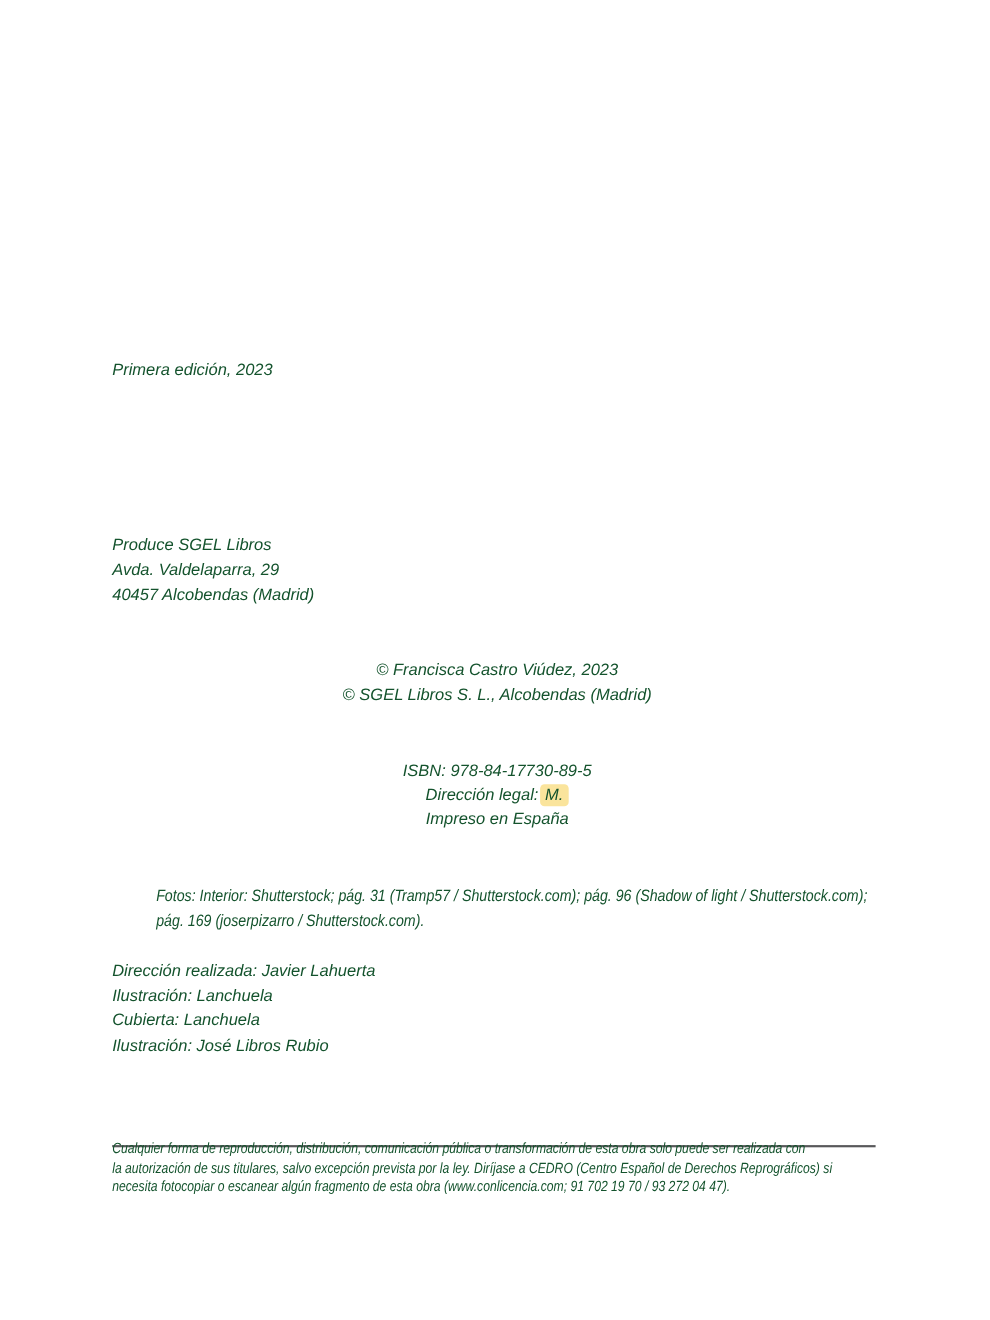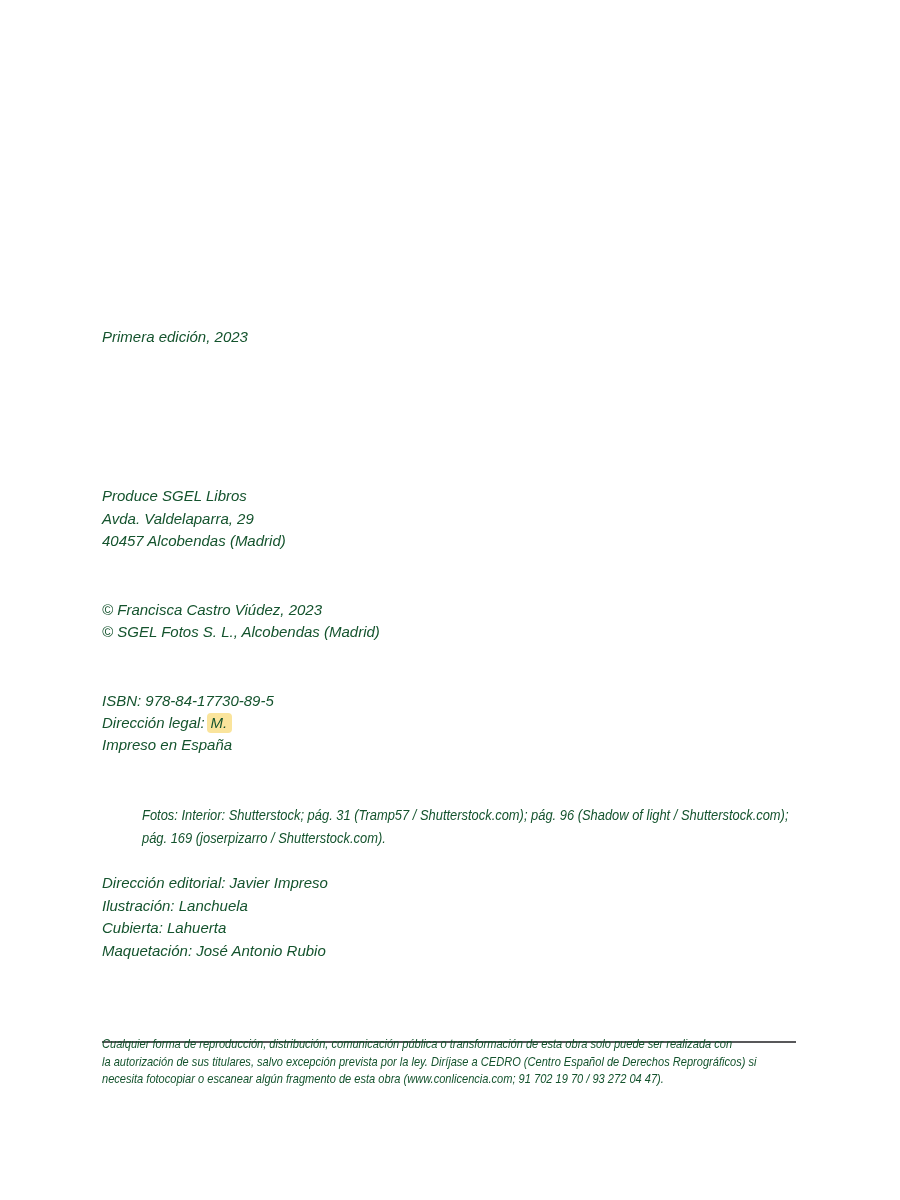--- a/index.html
+++ b/index.html
@@ -20,21 +20,21 @@
   .block {
     position: absolute;
     left: 102px;
     width: 700px;
   }
   .t {
     font-size: 15px;
     line-height: 22.5px;
     white-space: nowrap;
   }
-  .lh22 { line-height: 22px; }
+  .lh22 { line-height: 22px; text-align: center; }
   .cond {
     display: inline-block;
     transform-origin: 0 50%;
     white-space: nowrap;
   }
   .photos-line .cond { transform: scaleX(0.86); }
   .photos-line { font-size: 15px; line-height: 23px; white-space: nowrap; }
   .legal-line {
     font-size: 13.5px;
     line-height: 17.5px;
@@ -63,39 +63,39 @@
   <div class="block t" style="top: 326px;">Primera edición, 2023</div>
 
   <div class="block t" style="top: 485px;">
     <div>Produce SGEL Libros</div>
     <div>Avda. Valdelaparra, 29</div>
     <div>40457 Alcobendas (Madrid)</div>
   </div>
 
   <div class="block t lh22" style="top: 599px;">
     <div>© Francisca Castro Viúdez, 2023</div>
-    <div>© SGEL Fotos S. L., Alcobendas (Madrid)</div>
+    <div>© SGEL Libros S. L., Alcobendas (Madrid)</div>
   </div>
 
   <div class="block t lh22" style="top: 690px;">
     <div>ISBN: 978-84-17730-89-5</div>
     <div><span>Dirección legal:</span><span class="hl">M.</span></div>
     <div>Impreso en España</div>
   </div>
 
   <div class="block" style="top: 803px; margin-left: 40px;">
     <div class="photos-line"><span class="cond">Fotos: Interior: Shutterstock; pág. 31 (Tramp57 / Shutterstock.com); pág. 96 (Shadow of light / Shutterstock.com);</span></div>
     <div class="photos-line"><span class="cond">pág. 169 (joserpizarro / Shutterstock.com).</span></div>
   </div>
 
   <div class="block t" style="top: 872px;">
-    <div>Dirección editorial: Javier Impreso</div>
+    <div>Dirección realizada: Javier Lahuerta</div>
     <div>Ilustración: Lanchuela</div>
-    <div>Cubierta: Lahuerta</div>
-    <div>Maquetación: José Antonio Rubio</div>
+    <div>Cubierta: Lanchuela</div>
+    <div>Ilustración: José Libros Rubio</div>
   </div>
 
   <div class="rule" style="top: 1041px;"></div>
 
   <div class="block" style="top: 1035px;">
     <div class="legal-line"><span class="cond">Cualquier forma de reproducción, distribución, comunicación pública o transformación de esta obra solo puede ser realizada con</span></div>
     <div class="legal-line"><span class="cond">la autorización de sus titulares, salvo excepción prevista por la ley. Diríjase a CEDRO (Centro Español de Derechos Reprográficos) si</span></div>
     <div class="legal-line"><span class="cond">necesita fotocopiar o escanear algún fragmento de esta obra (www.conlicencia.com; 91 702 19 70 / 93 272 04 47).</span></div>
   </div>
 

